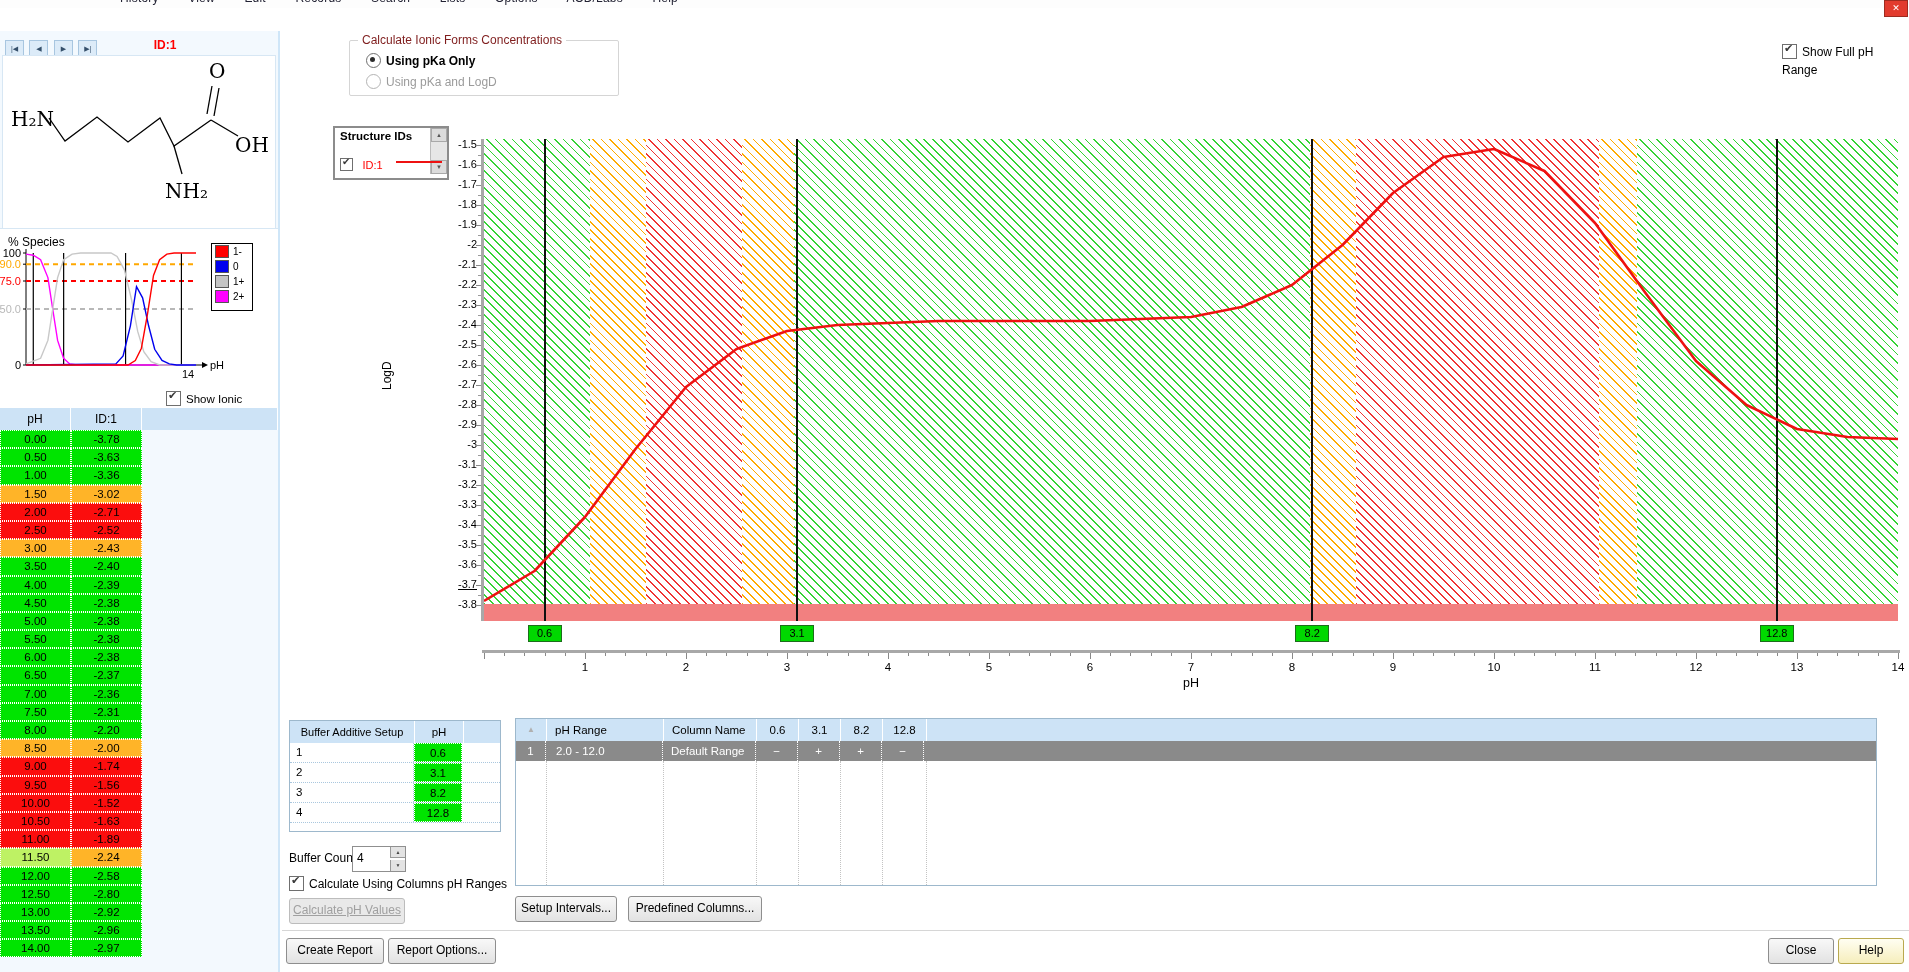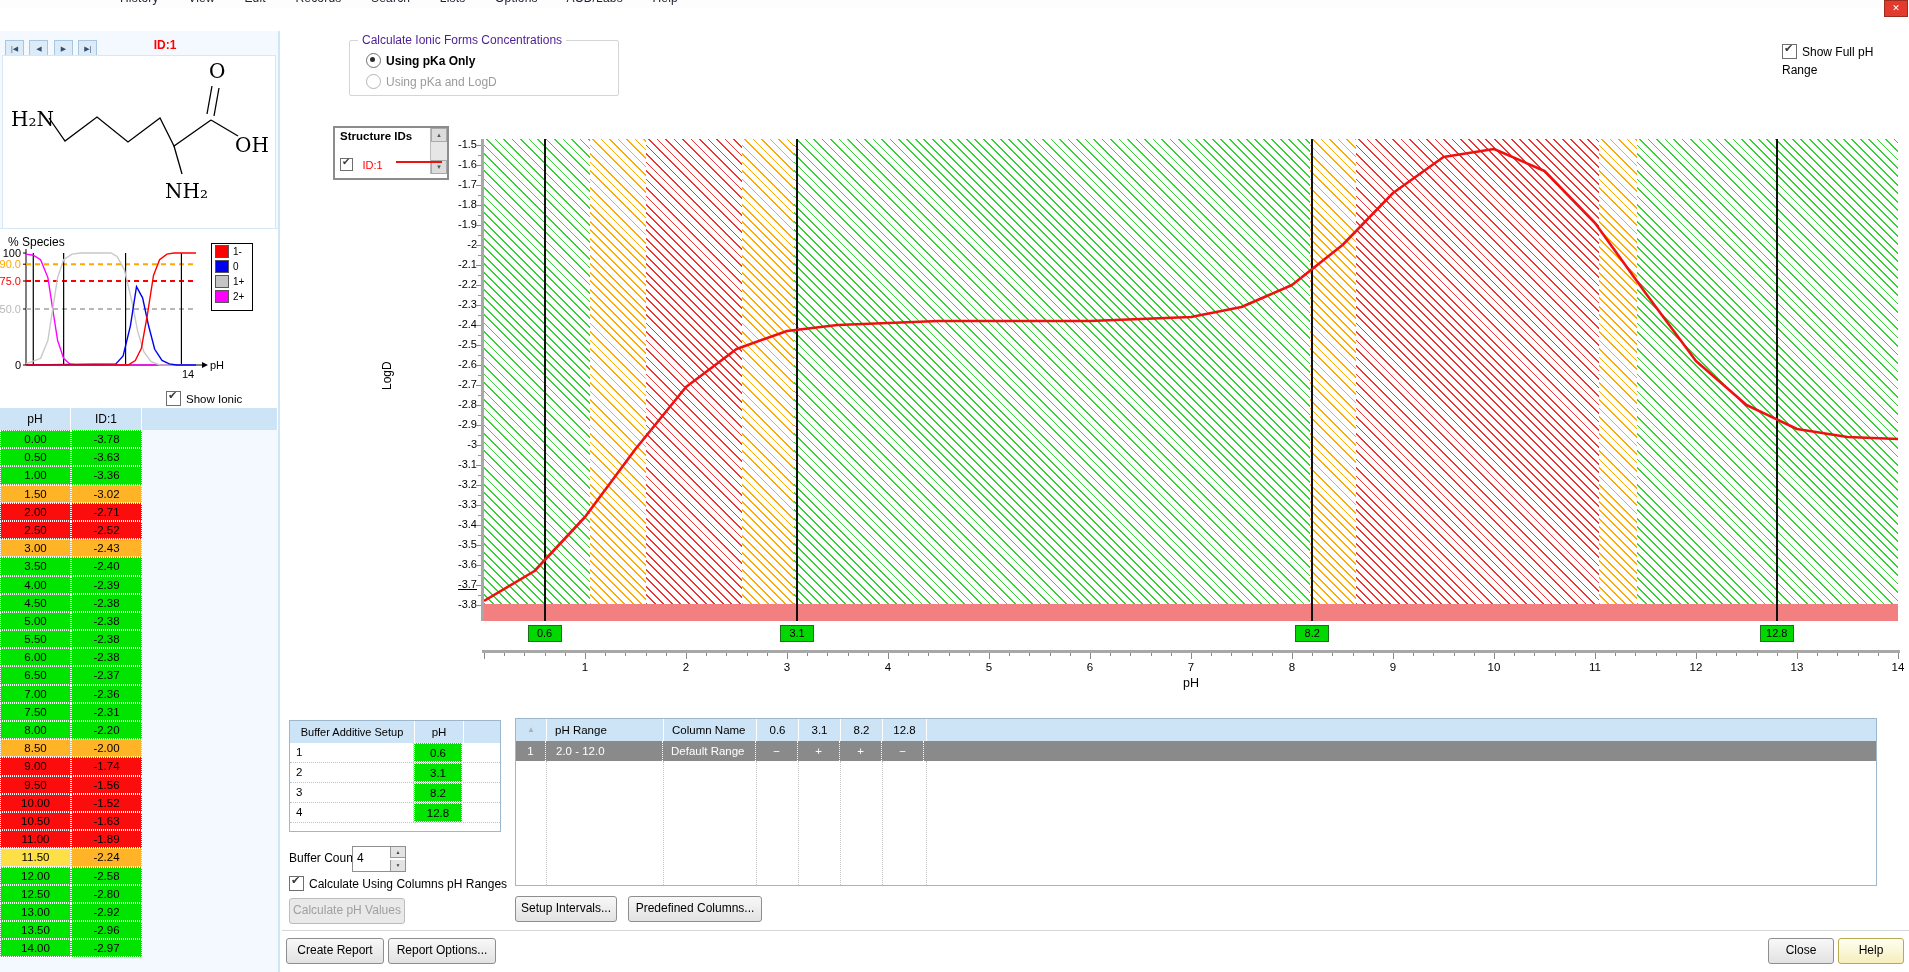--- a/index.html
+++ b/index.html
@@ -24,38 +24,38 @@
   
   .cb{width:13px;height:13px;background:#fff;border:1px solid #6f6f6f;display:inline-block;position:relative;vertical-align:middle;}
   .cb span{position:absolute;left:1px;top:-3px;font-size:11px;color:#3a3a3a;}
   .radio{width:13px;height:13px;border:1px solid #6f6f6f;border-radius:50%;background:#fff;display:inline-block;position:relative;vertical-align:middle;}
   .radio.sel:after{content:"";position:absolute;left:3px;top:3px;width:5px;height:5px;border-radius:50%;background:#2b2b2b;}
   .radio.dis{border-color:#b4b4b4;}
   .lbl{font-size:12px;color:#000;vertical-align:middle;margin-left:5px;}
   .lbl.dis{color:#9b9b9b;}
   
   .groupbox{border:1px solid #d5d5d5;border-radius:2px;background:#fff;}
-  .grouptitle{position:absolute;top:-8px;left:8px;background:#fff;padding:0 4px;font-size:12px;color:#4c1d95;}
+  .grouptitle{position:absolute;top:-8px;left:8px;background:#fff;padding:0 4px;font-size:12px;color:#7f1d1d;}
   
   #phhead{left:0;top:377px;width:278px;height:22px;background:#cde3f6;display:flex;}
   #phhead div{font-size:12px;color:#000;text-align:center;line-height:22px;border-right:1px solid #fff;}
   .phrow{display:flex;height:18.2px;}
   .phcell{width:69px;font-size:11.5px;color:#000;text-align:center;line-height:16px;border:1px dotted #fff;}
   
   .hz-green{background:repeating-linear-gradient(45deg,#36d336 0,#36d336 1.2px,rgba(0,0,0,0) 1.2px,rgba(0,0,0,0) 6px);}
   .hz-orange{background:repeating-linear-gradient(45deg,#ffab00 0,#ffab00 1.2px,rgba(0,0,0,0) 1.2px,rgba(0,0,0,0) 6px);}
   .hz-red{background:repeating-linear-gradient(45deg,#ef3434 0,#ef3434 1.2px,rgba(0,0,0,0) 1.2px,rgba(0,0,0,0) 6px);}
   
   #sidbox{left:333px;top:126px;width:112px;height:50px;background:#fff;border:2px solid #8c8c8c;}
   #sidbox .hd{font-size:11.5px;font-weight:bold;color:#000;margin:2px 0 0 5px;}
   #sidscroll{position:absolute;right:0;top:0;width:16px;height:46px;background:#e6e6e6;border-left:1px solid #bbb;}
   .scbtn{width:16px;height:14px;background:#dcdcdc;border:1px solid #a9a9a9;font-size:6px;color:#555;text-align:center;line-height:12px;box-sizing:border-box;}
   
   .btn{background:linear-gradient(#f8f8f8,#e2e2e2);border:1px solid #8e8e8e;border-radius:3px;font-size:12px;color:#000;text-align:center;}
-  .btn.dis{background:#e9e9e9;border-color:#bcbcbc;color:#a0a0a0;}
+  .btn.dis{background:#e9e9e9;border-color:#bcbcbc;color:#a0a0a0;text-decoration:underline;}
   .btn.help{background:linear-gradient(#fffef2,#f6eebc);border-color:#b9a94f;}
   
   .tblhead{background:#cde3f6;font-size:11.5px;color:#000;}
   .dotline{border-bottom:1px dotted #a9c7de;}
   #spin{left:352px;top:846px;width:52px;height:24px;border:1px solid #8f8f8f;background:#fff;}
   #spin .val{position:absolute;left:4px;top:4px;font-size:12px;}
   .spbtn{position:absolute;right:0;width:15px;height:11px;background:#e3e3e3;border-left:1px solid #999;border-bottom:1px solid #999;font-size:5px;text-align:center;line-height:10px;color:#444;box-sizing:border-box;}
   .gridv{position:absolute;top:0;bottom:0;border-left:1px dotted #c3c3c3;}
 </style>
 </head>
@@ -241,21 +241,21 @@
         </div>
         <div class="phrow">
           <div class="phcell" style="background: rgb(251, 13, 13);">10.50</div>
           <div class="phcell" style="background: rgb(251, 13, 13);">-1.63</div>
         </div>
         <div class="phrow">
           <div class="phcell" style="background: rgb(251, 13, 13);">11.00</div>
           <div class="phcell" style="background: rgb(251, 13, 13);">-1.89</div>
         </div>
         <div class="phrow">
-          <div class="phcell" style="background: #fde047;">11.50</div>
+          <div class="phcell" style="background: #bef264;">11.50</div>
           <div class="phcell" style="background: rgb(255, 180, 40);">-2.24</div>
         </div>
         <div class="phrow">
           <div class="phcell" style="background: rgb(0, 228, 0);">12.00</div>
           <div class="phcell" style="background: rgb(0, 228, 0);">-2.58</div>
         </div>
         <div class="phrow">
           <div class="phcell" style="background: rgb(0, 228, 0);">12.50</div>
           <div class="phcell" style="background: rgb(0, 228, 0);">-2.80</div>
         </div>

